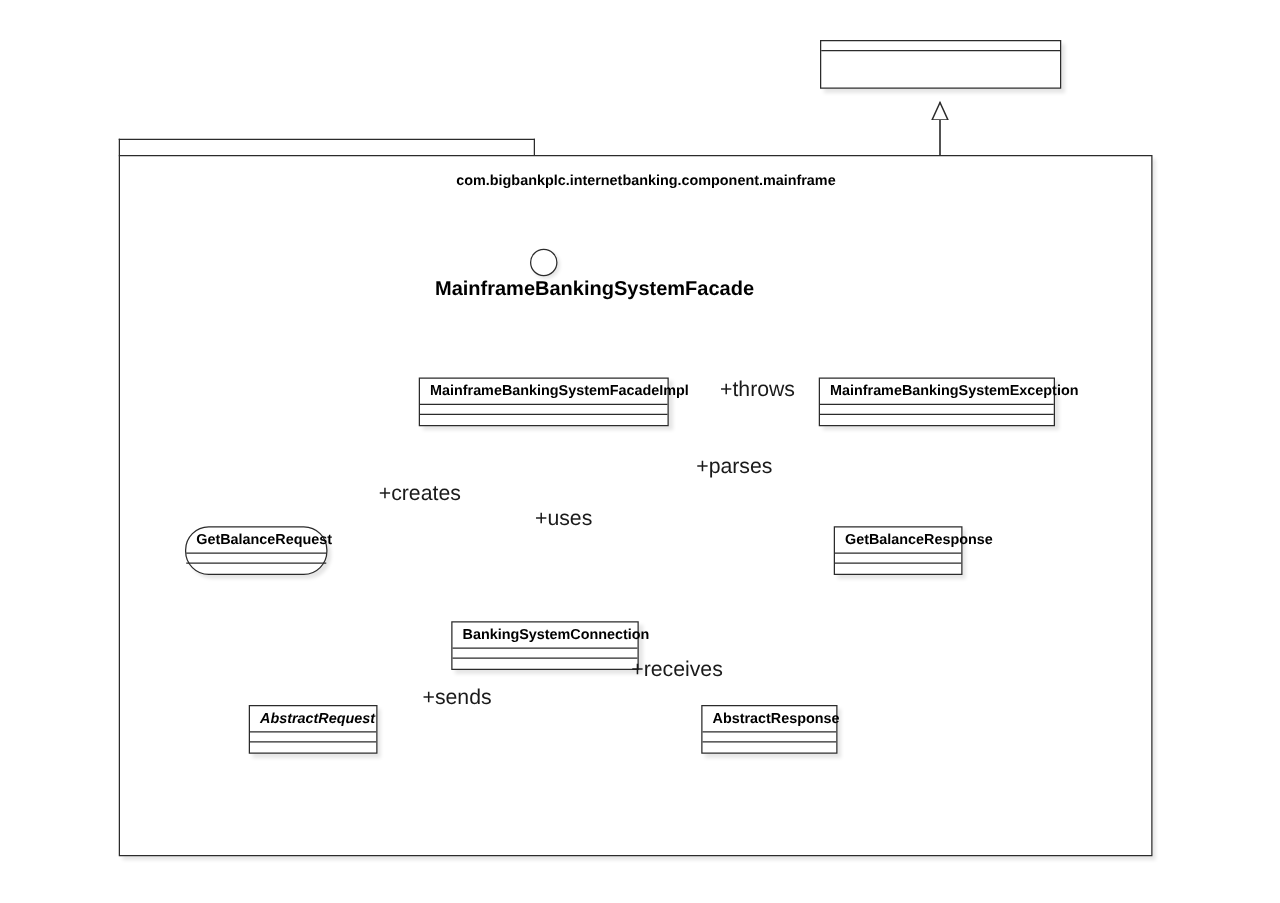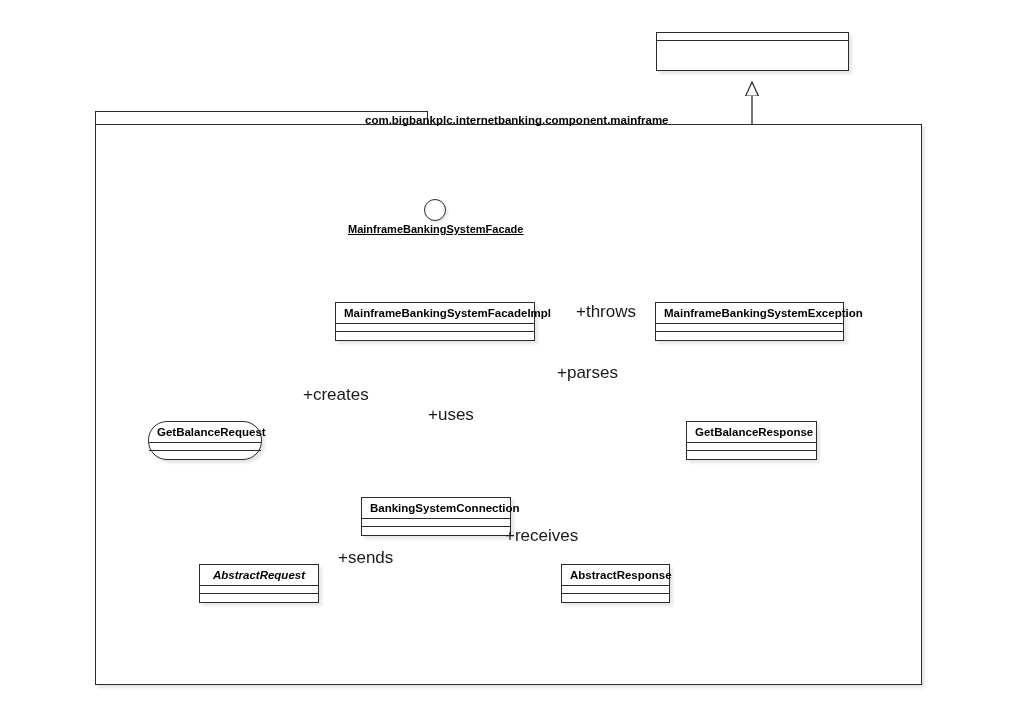--- a/index.html
+++ b/index.html
@@ -91,25 +91,24 @@
     width: 22px;
     height: 22px;
     border: 1.4px solid #2b2b2b;
     border-radius: 50%;
     background: #ffffff;
     box-sizing: border-box;
     box-shadow: 2px 2px 3px rgba(0,0,0,0.10);
   }
   .iface-label {
     position: absolute;
-    font-size: 11px;
+    font-size: 16px;
     font-weight: bold;
     color: #000000;
     white-space: nowrap;
-    text-decoration: underline;
   }
 
   
   .edge-label {
     position: absolute;
     font-size: 17px;
     color: #1a1a1a;
     white-space: nowrap;
     background: transparent;
   }
@@ -165,21 +164,21 @@
       <line x1="390" y1="521" x2="303" y2="561" stroke="#2b2b2b" stroke-width="1.1" stroke-dasharray="4,3" marker-end="url(#openArrow)"></line>
     </g>
 
     <g>
       <line x1="484" y1="521" x2="575" y2="563" stroke="#2b2b2b" stroke-width="1.1" stroke-dasharray="4,3" marker-end="url(#openArrow)"></line>
     </g>
   </svg>
 
   <div class="pkg-tab" style="left:95px; top:111px; width:333px; height:14px;"></div>
   <div class="pkg-body" style="left:95px; top:124px; width:827px; height:561px;"></div>
-  <div class="pkg-label" style="left:365px; top:114px;">com.bigbankplc.internetbanking.component.mainframe</div>
+  <div class="pkg-label" style="left:365px; top:139px;">com.bigbankplc.internetbanking.component.mainframe</div>
 
   <div class="lollipop" style="left:424px; top:199px;"></div>
   <div class="iface-label" style="left:348px; top:223px;">MainframeBankingSystemFacade</div>
 
   <div class="uml-class" style="left:656px; top:32px; width:193px; height:39px;">
     <div class="attr-row"></div>
     <div class="op-row"></div>
   </div>
 
   <div class="uml-class" style="left:335px; top:302px; width:200px; height:39px;">
@@ -193,33 +192,33 @@
     <div class="attr-row"></div>
     <div class="op-row"></div>
   </div>
 
   <div class="uml-class" style="left:148px; top:421px; width:114px; height:39px;border-radius:19px;">
     <div class="name-row">GetBalanceRequest</div>
     <div class="attr-row"></div>
     <div class="op-row"></div>
   </div>
 
-  <div class="uml-class" style="left:686px; top:421px; width:131px; height:39px;">
+  <div class="uml-class" style="left:667px; top:421px; width:103px; height:39px;">
     <div class="name-row">GetBalanceResponse</div>
     <div class="attr-row"></div>
     <div class="op-row"></div>
   </div>
 
   <div class="uml-class" style="left:361px; top:485px; width:150px; height:39px;margin-top:12px;">
     <div class="name-row">BankingSystemConnection</div>
     <div class="attr-row"></div>
     <div class="op-row"></div>
   </div>
 
-  <div class="uml-class" style="left:199px; top:564px; width:120px; height:39px;">
+  <div class="uml-class" style="left:199px; top:564px; width:103px; height:39px;">
     <div class="name-row abstract">AbstractRequest</div>
     <div class="attr-row"></div>
     <div class="op-row"></div>
   </div>
 
   <div class="uml-class" style="left:561px; top:564px; width:109px; height:39px;">
     <div class="name-row">AbstractResponse</div>
     <div class="attr-row"></div>
     <div class="op-row"></div>
   </div>

